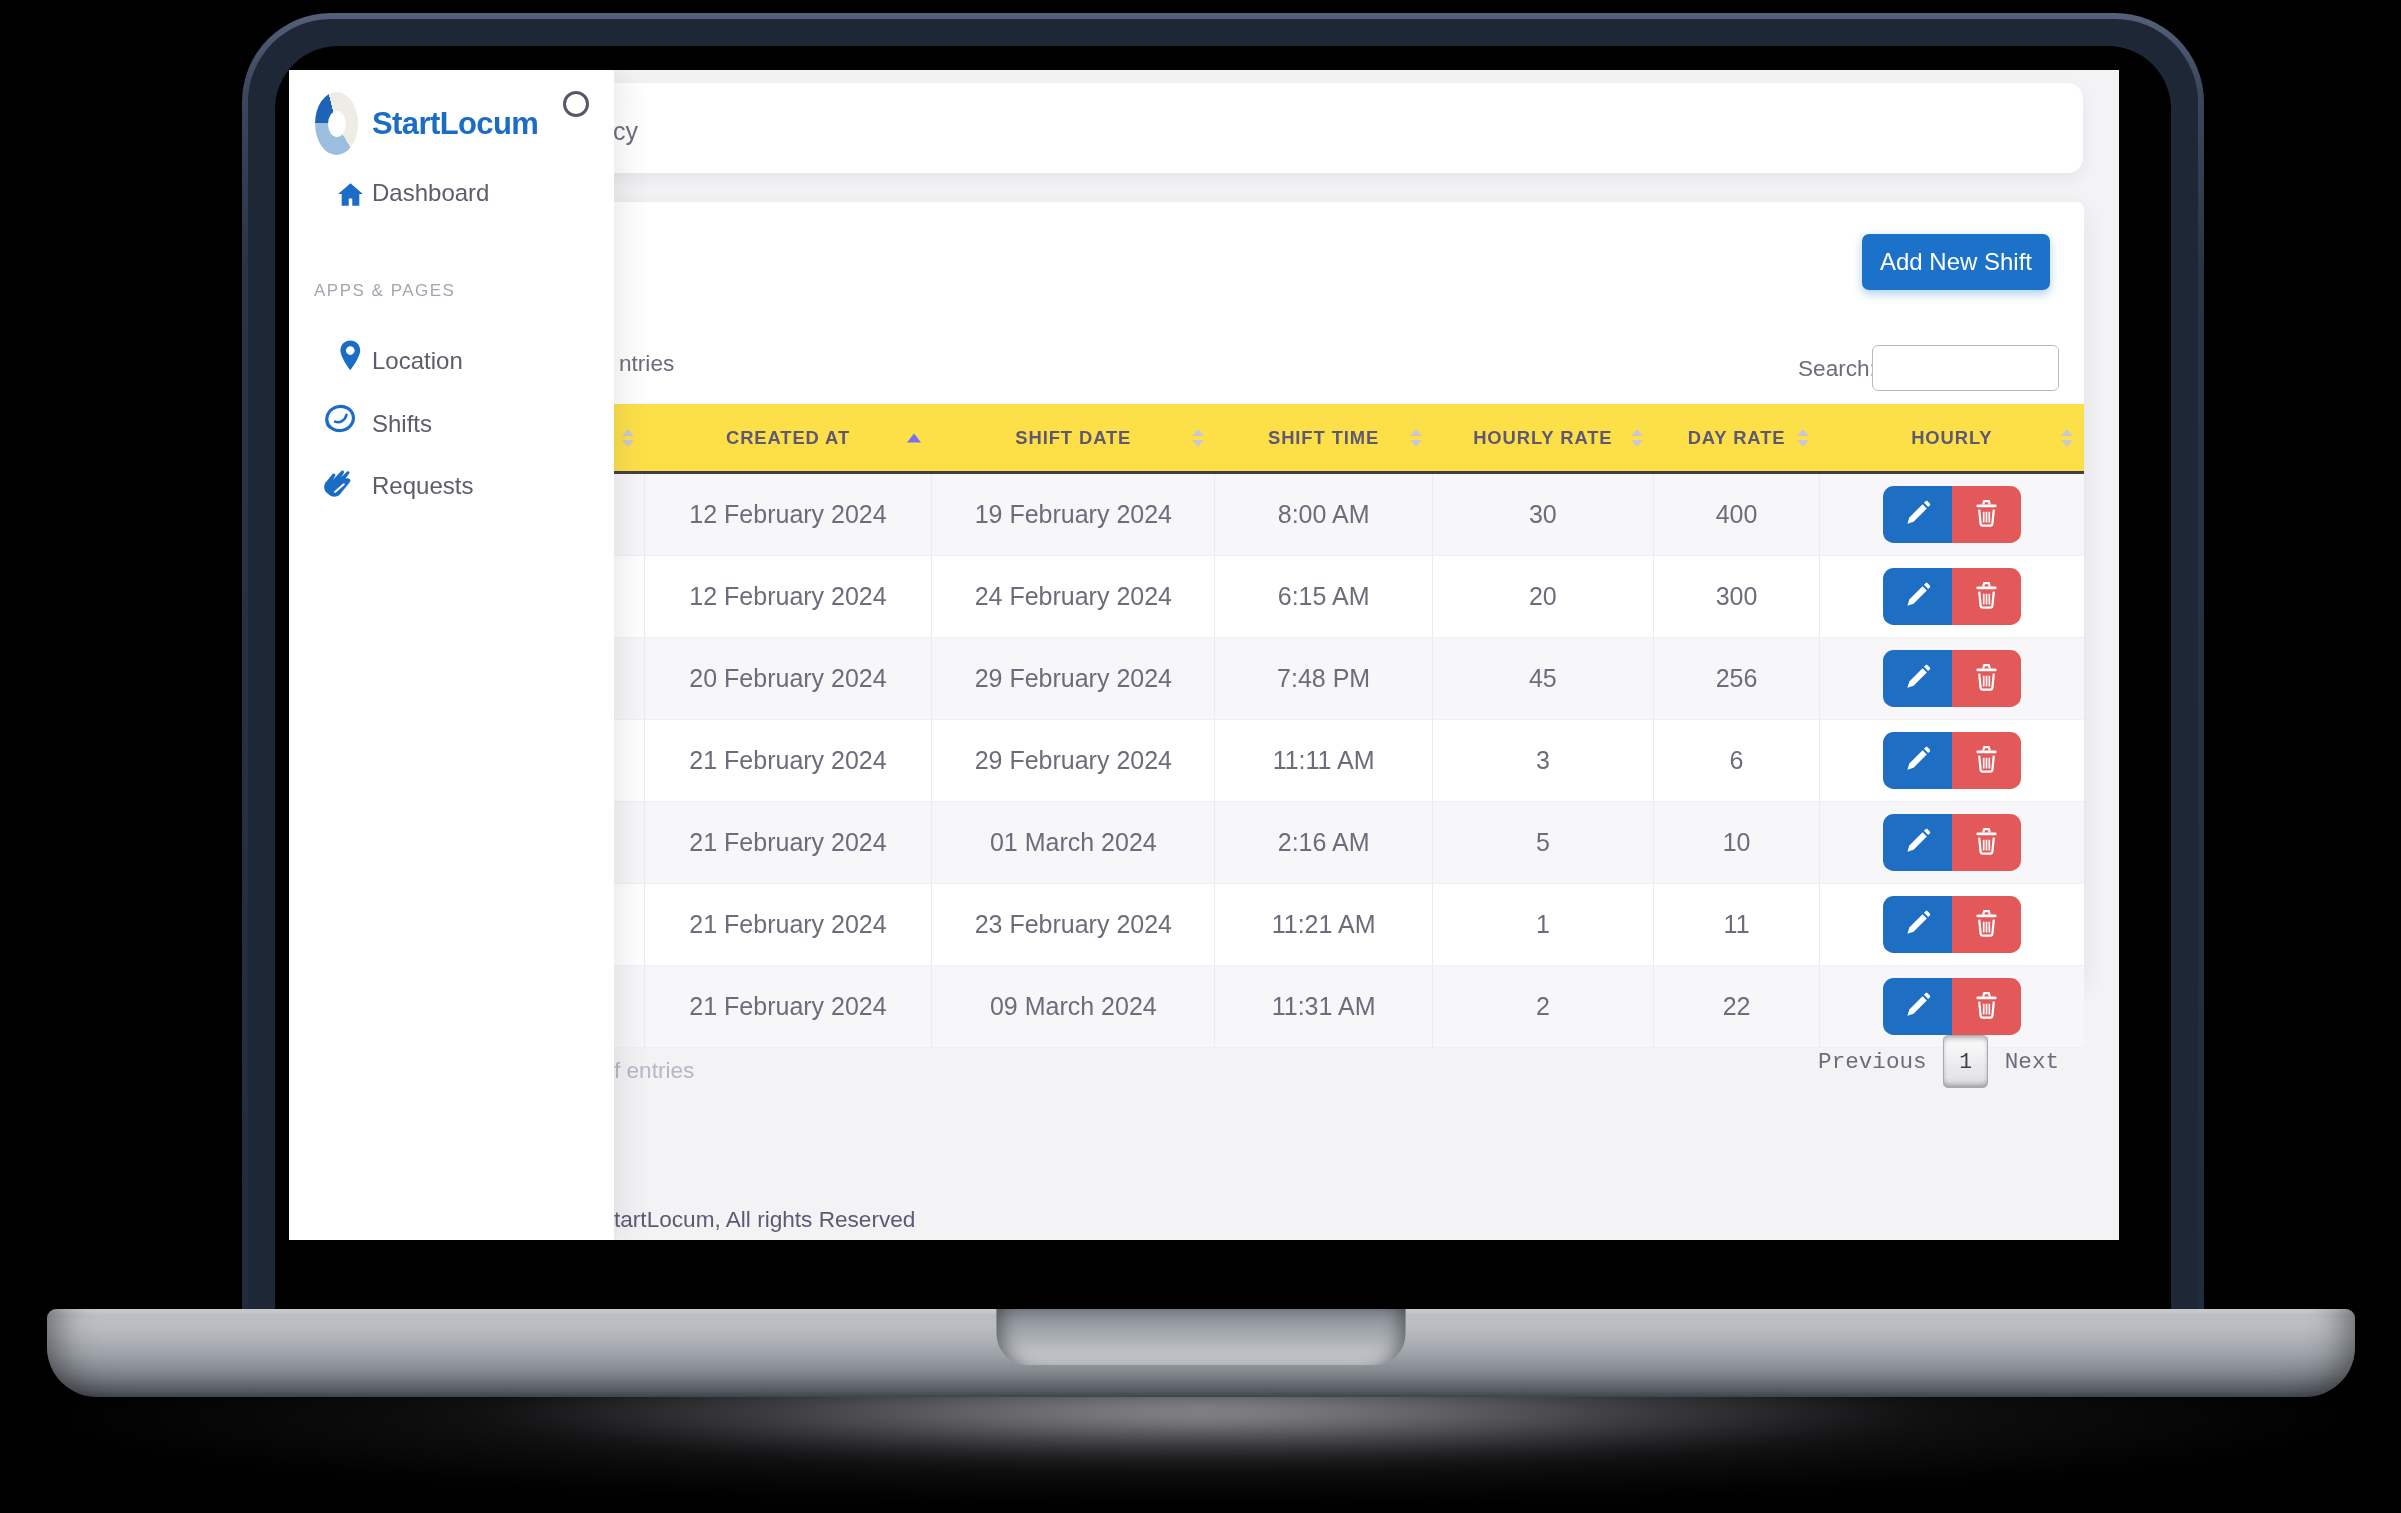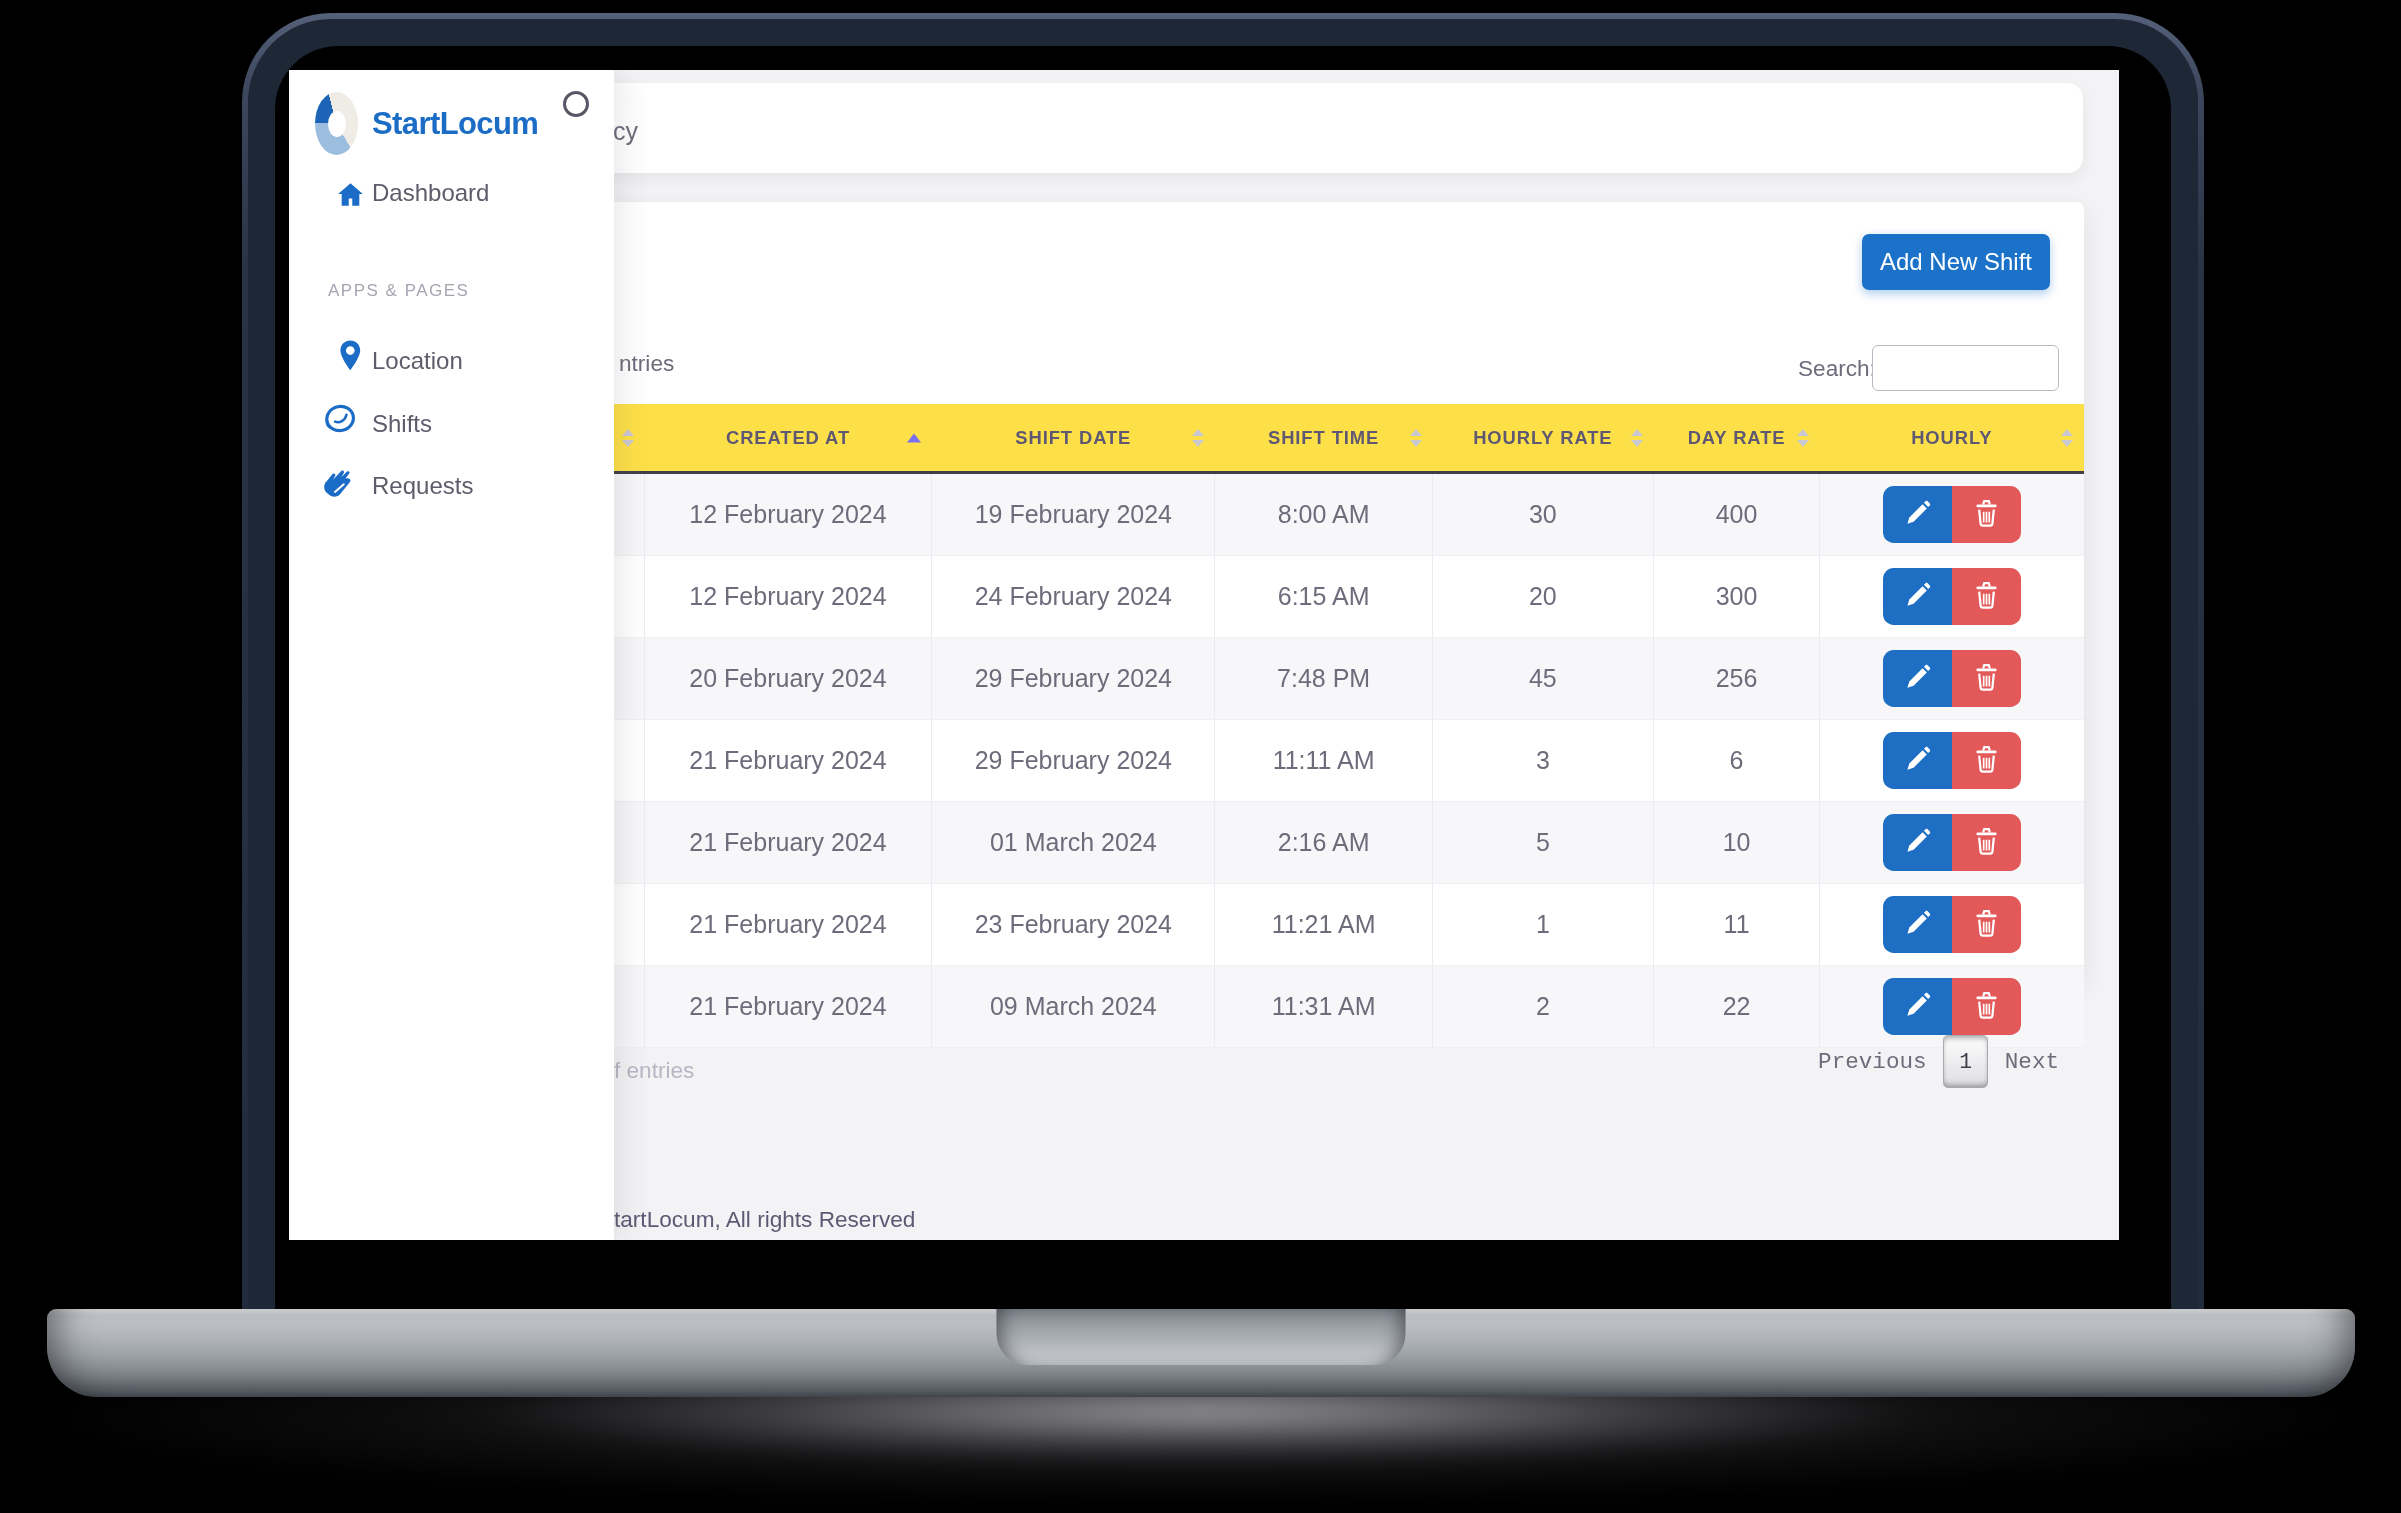--- a/index.html
+++ b/index.html
@@ -127,21 +127,21 @@
   .menu-toggle{
     position:absolute;left:274px;top:21.4px;width:26px;height:26px;border-radius:50%;
     border:3px solid #5a5668;box-sizing:border-box;background:#fff;cursor:pointer;
   }
   .nav-item{position:absolute;left:0;width:325px;height:42px;cursor:pointer;}
   .nav-item .nav-icon{position:absolute;}
   .nav-item .nav-label{position:absolute;left:83px;font-size:24px;color:#5e5b6b;}
   .nav-dashboard{top:107px;}
   .nav-dashboard .nav-icon{left:48px;top:4.8px;}
   .nav-dashboard .nav-label{top:2px;}
-  .section-label{position:absolute;left:39px;top:211px;font-size:17px;letter-spacing:1.5px;color:#a6a4b0;}
+  .section-label{position:absolute;left:25px;top:211px;font-size:17px;letter-spacing:1.5px;color:#a6a4b0;}
   .nav-location{top:264px;}
   .nav-location .nav-icon{left:50px;top:6px;}
   .nav-location .nav-label{top:13px;}
   .nav-shifts{top:327px;}
   .nav-shifts .nav-icon{left:34px;top:4.8px;}
   .nav-shifts .nav-label{top:13px;}
   .nav-requests{top:389px;}
   .nav-requests .nav-icon{left:33px;top:4.8px;}
   .nav-requests .nav-label{top:13px;}
 </style>

